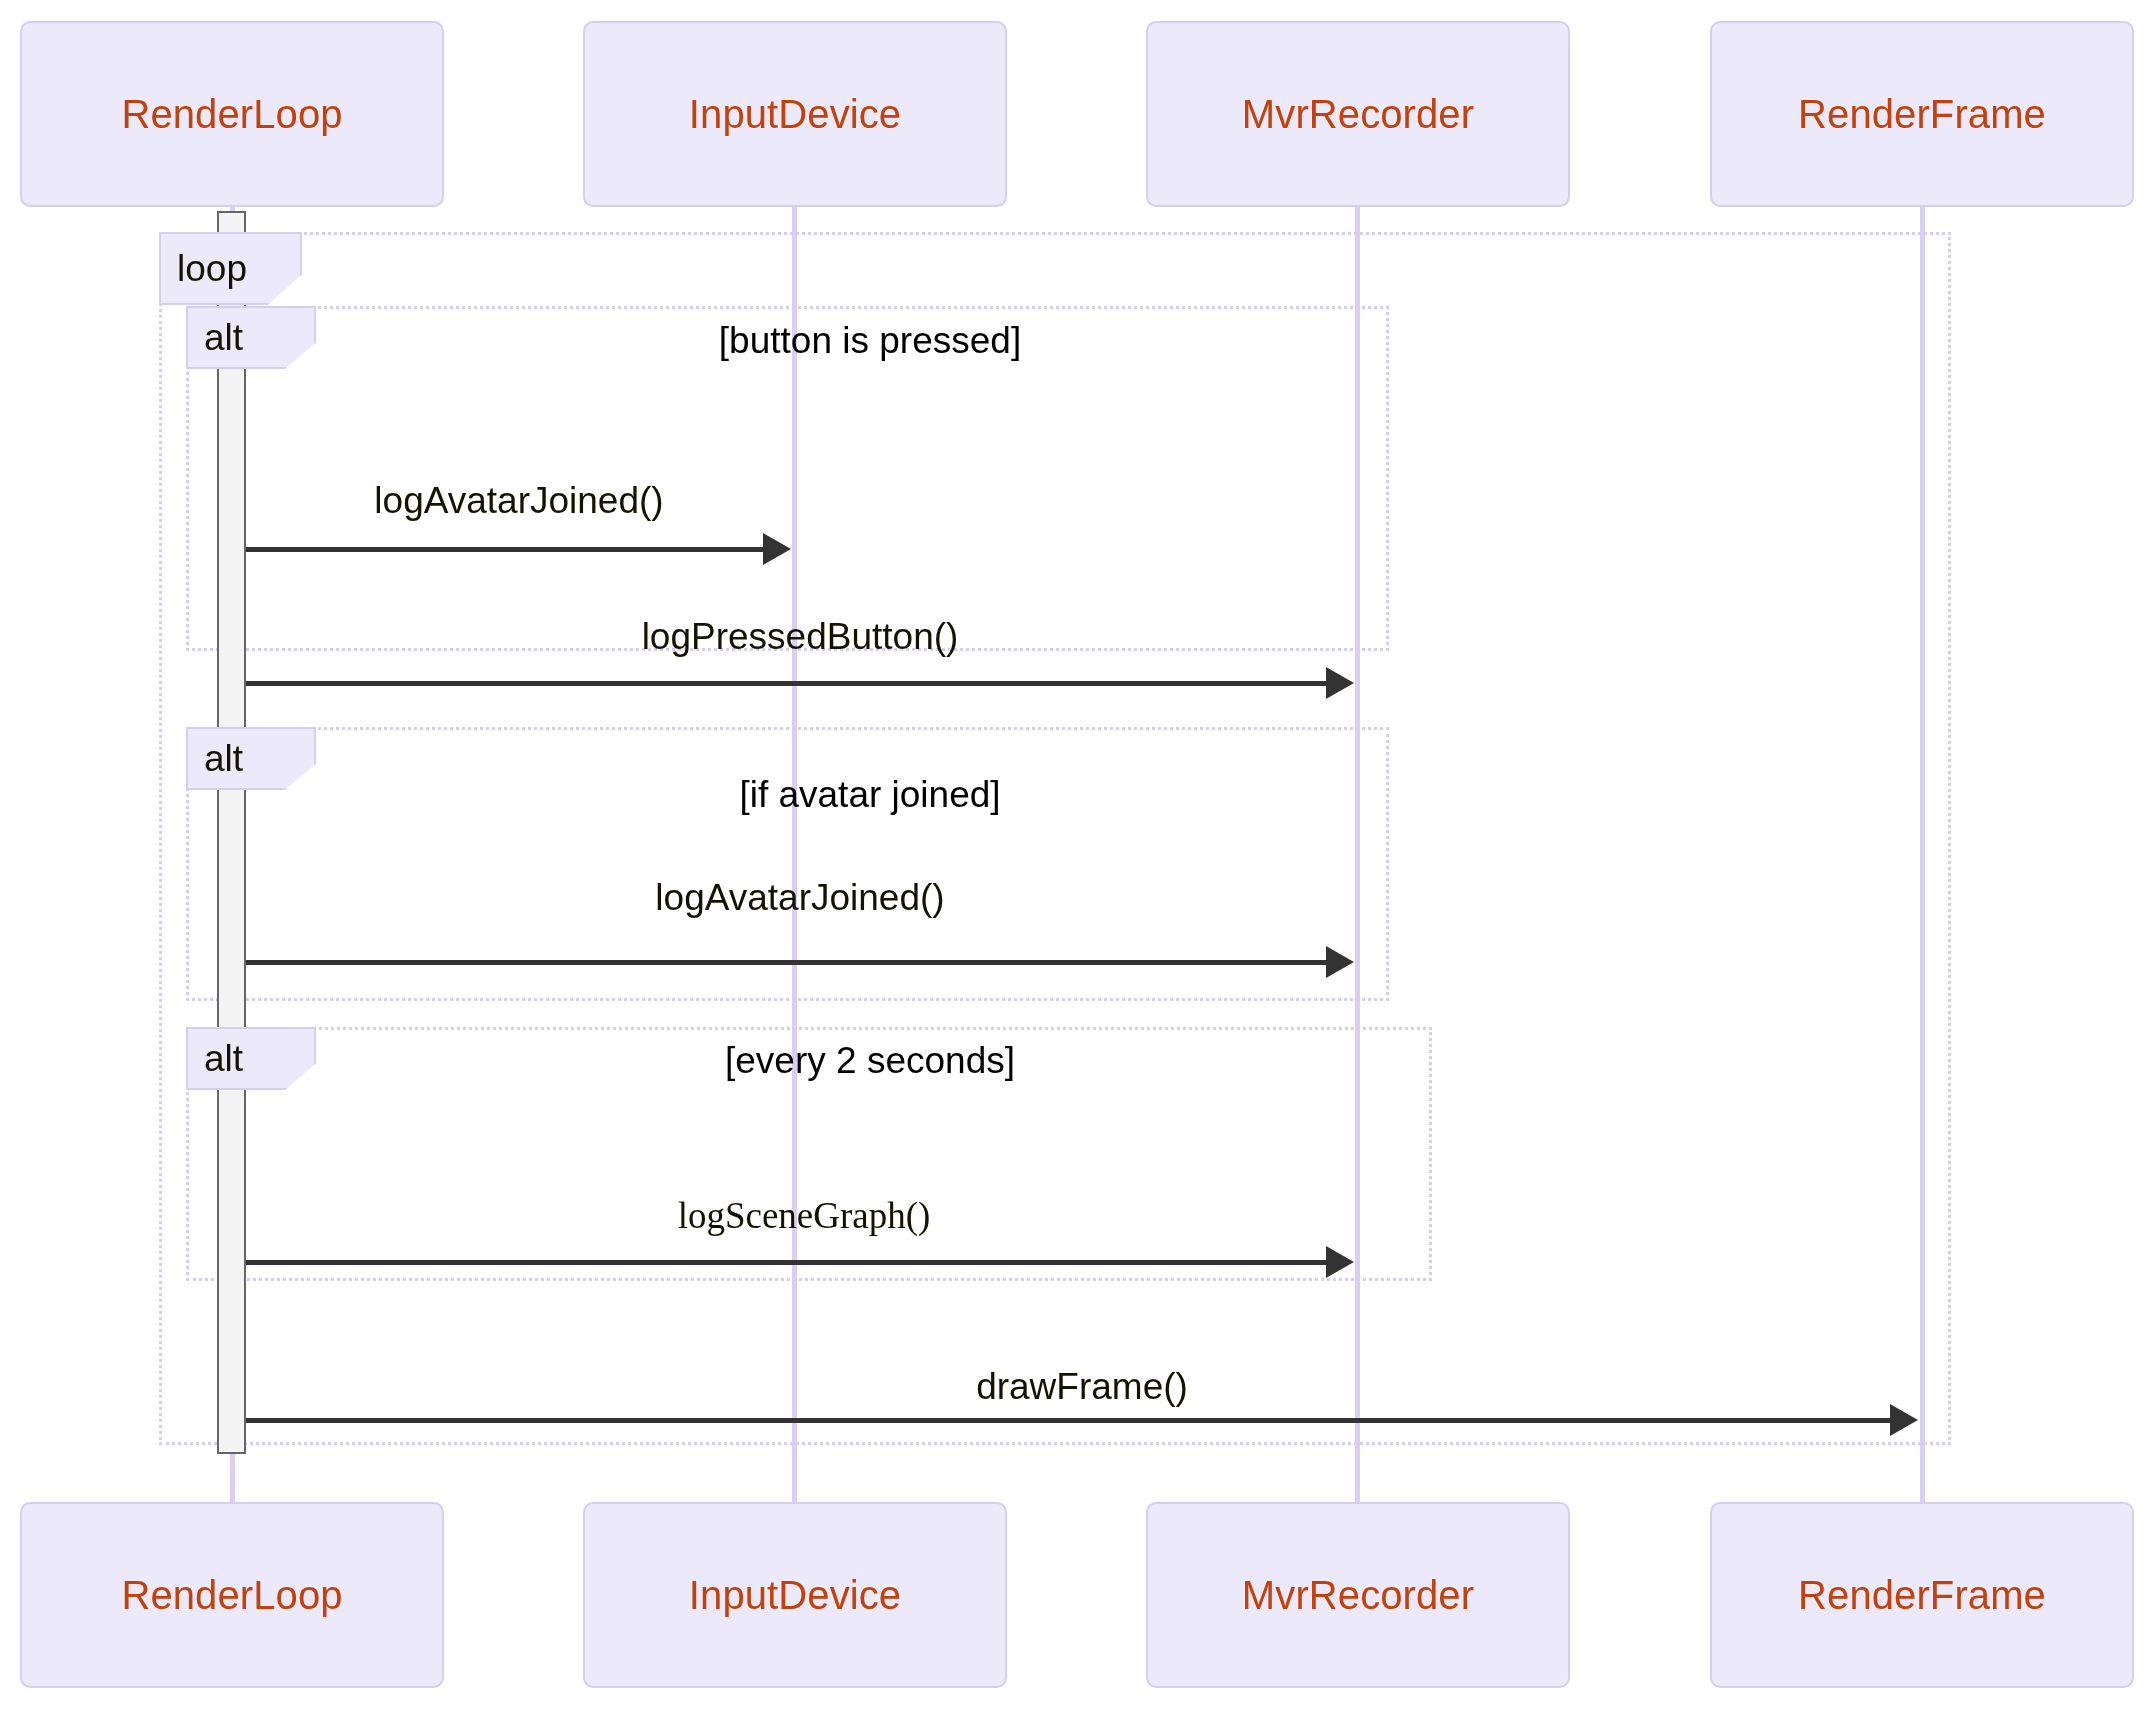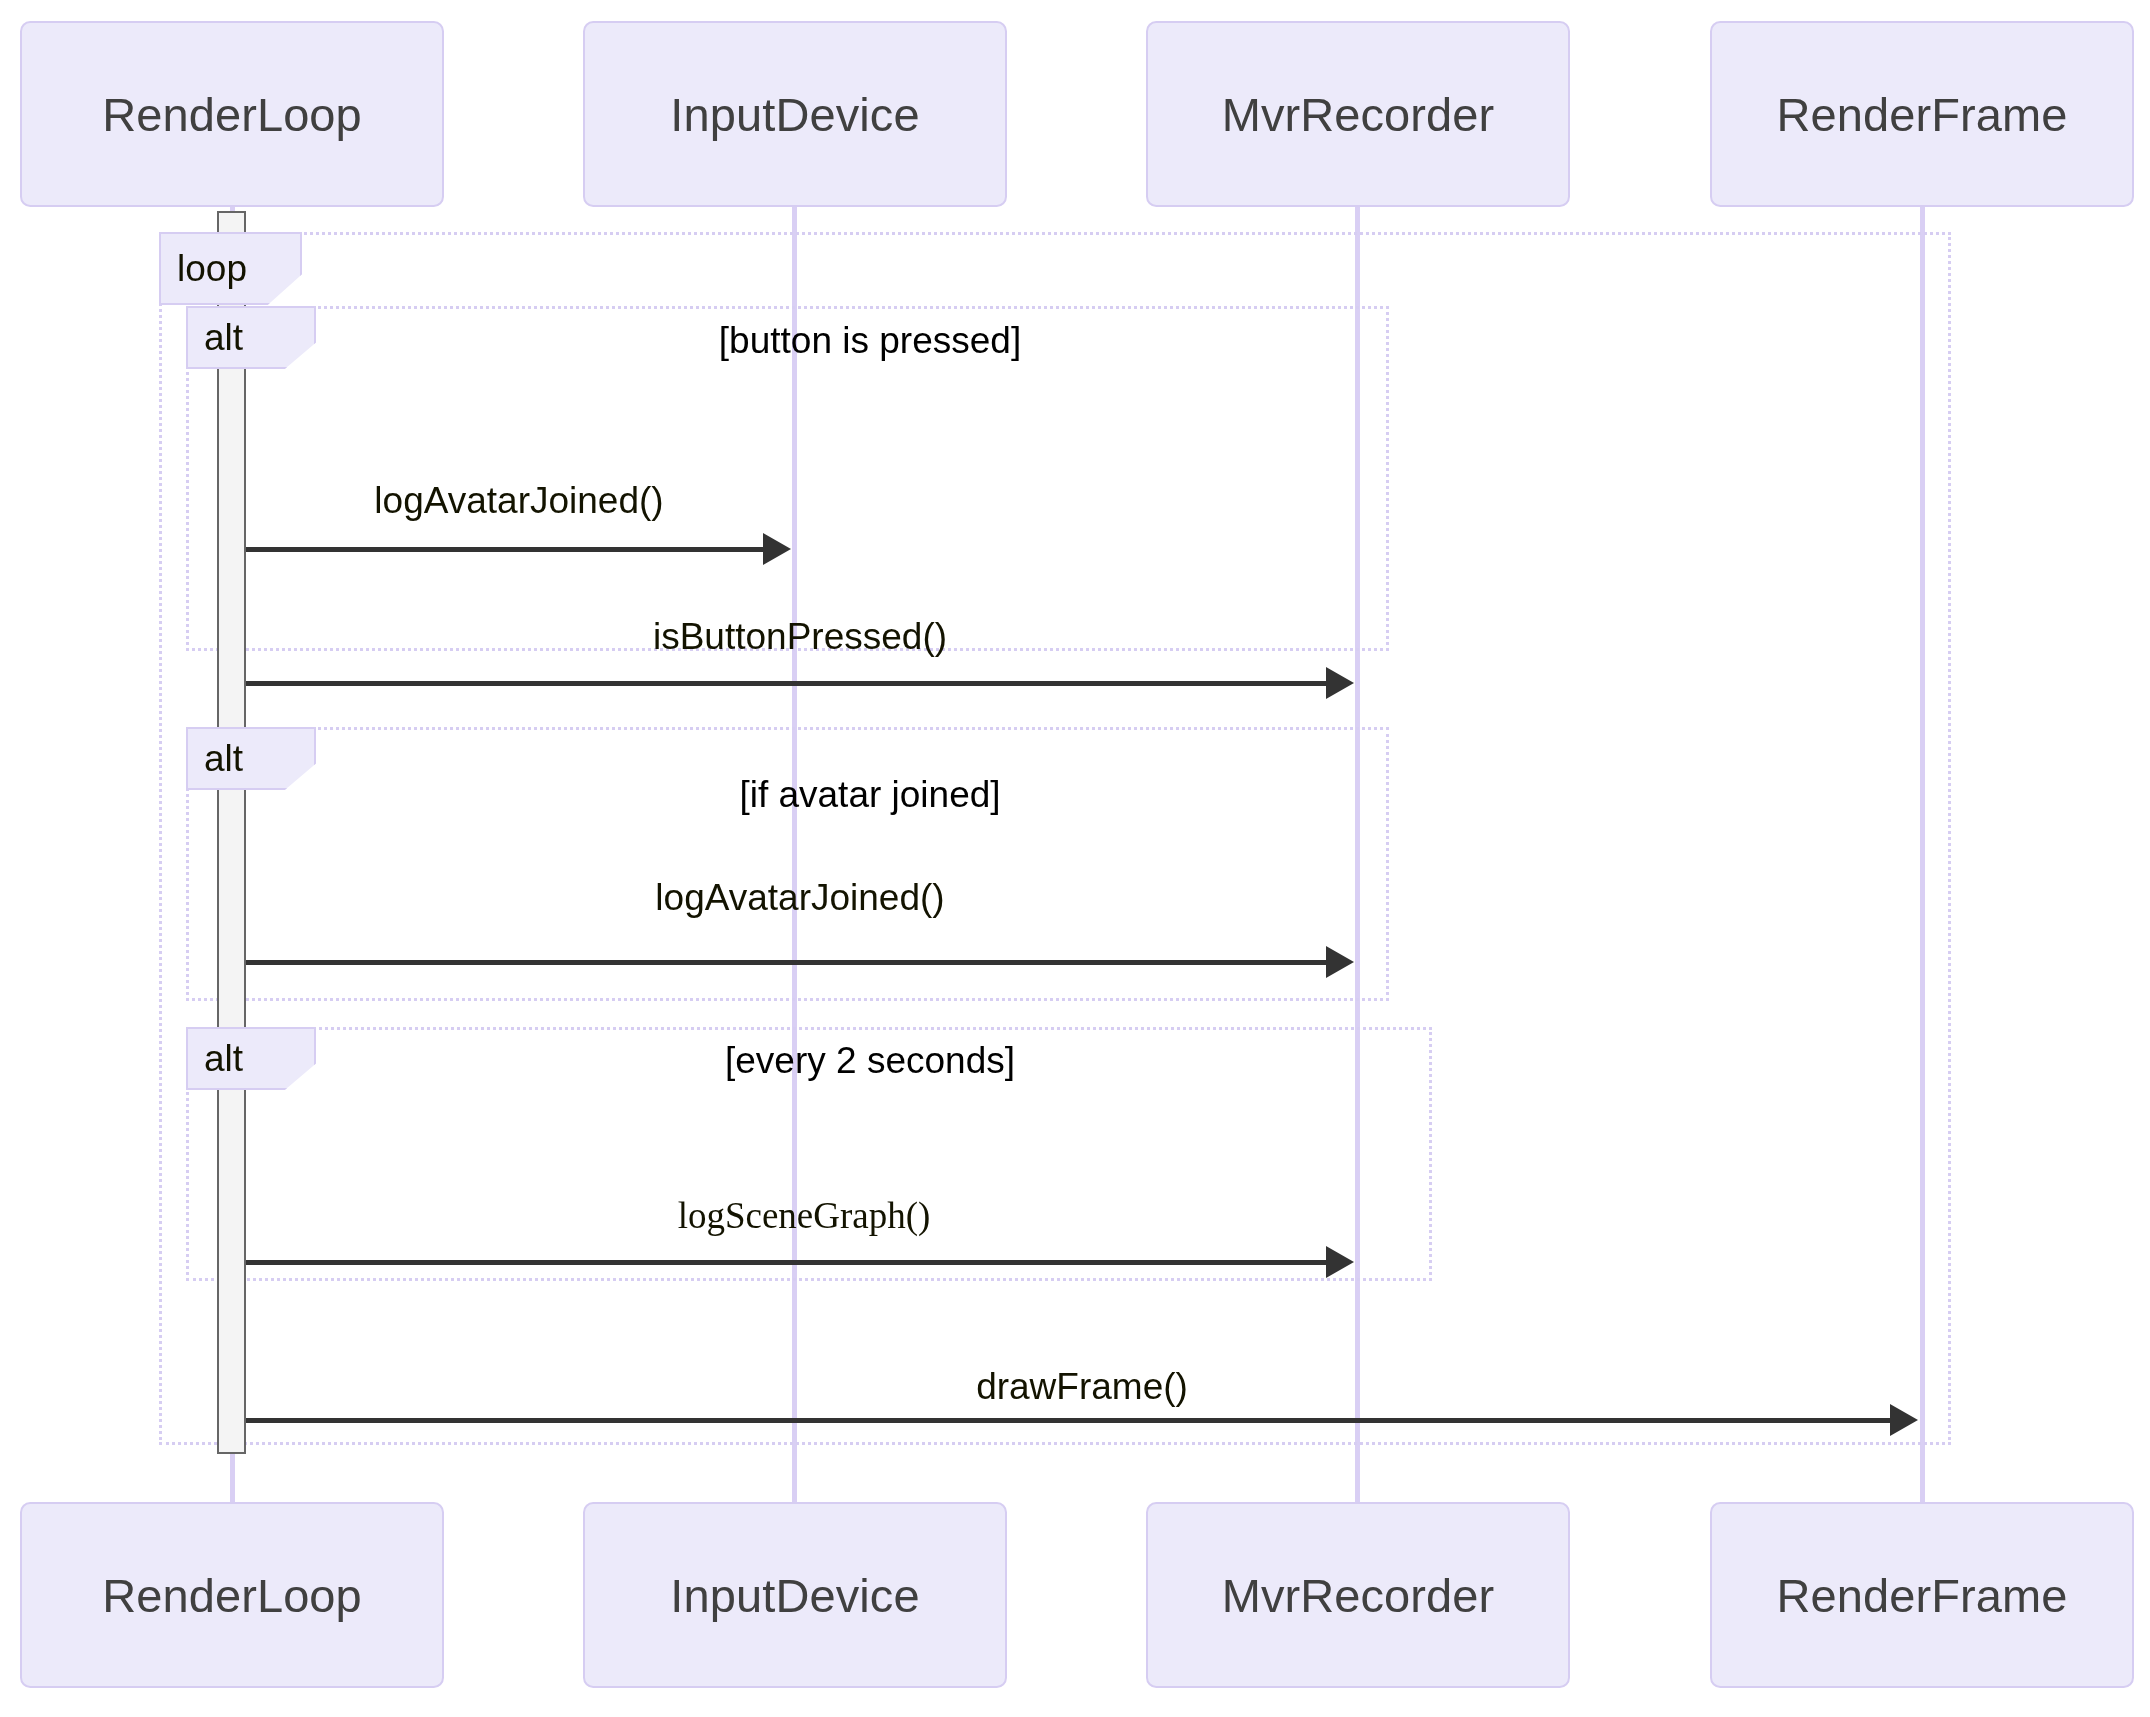--- a/index.html
+++ b/index.html
@@ -24,22 +24,22 @@
     box-sizing: border-box;
     background: #ECEAFA;
     border: 2.2px solid #D6CDF2;
     border-radius: 10.2px;
     display: flex;
     align-items: center;
     justify-content: center;
     z-index: 6;
   }
   .actor-label {
-    font-size: 47px;
-    color: #404040;
+    font-size: 40px;
+    color: #c2410c;
     letter-spacing: 0.1px;
     line-height: 1;
     white-space: nowrap;
   }
 
   
   .lifeline {
     position: absolute;
     width: 5.1px;
     background: #D9CFF4;
@@ -155,21 +155,21 @@
   </div>
 
   <div class="frame-cond" style="left:870px; top:322px;">[button is pressed]</div>
   <div class="frame-cond" style="left:870px; top:776px;">[if avatar joined]</div>
   <div class="frame-cond" style="left:870px; top:1042px;">[every 2 seconds]</div>
 
   <div class="msg-label" style="left:519px; top:482px;">logAvatarJoined()</div>
   <div class="msg-line" style="left:246px; top:547px; width:517px;"></div>
   <div class="msg-head" style="left:763px; top:533px;"></div>
 
-  <div class="msg-label" style="left:800px; top:618px;">isButtonPressed()</div>
+  <div class="msg-label" style="left:800px; top:618px;">logPressedButton()</div>
   <div class="msg-line" style="left:246px; top:681px; width:1080px;"></div>
   <div class="msg-head" style="left:1326px; top:667px;"></div>
 
   <div class="msg-label" style="left:800px; top:879px;">logAvatarJoined()</div>
   <div class="msg-line" style="left:246px; top:960px; width:1080px;"></div>
   <div class="msg-head" style="left:1326px; top:946px;"></div>
 
   <div class="msg-label" style="left:804px; top:1197px;font-family:Liberation Serif, serif;">logSceneGraph()</div>
   <div class="msg-line" style="left:246px; top:1260px; width:1080px;"></div>
   <div class="msg-head" style="left:1326px; top:1246px;"></div>

